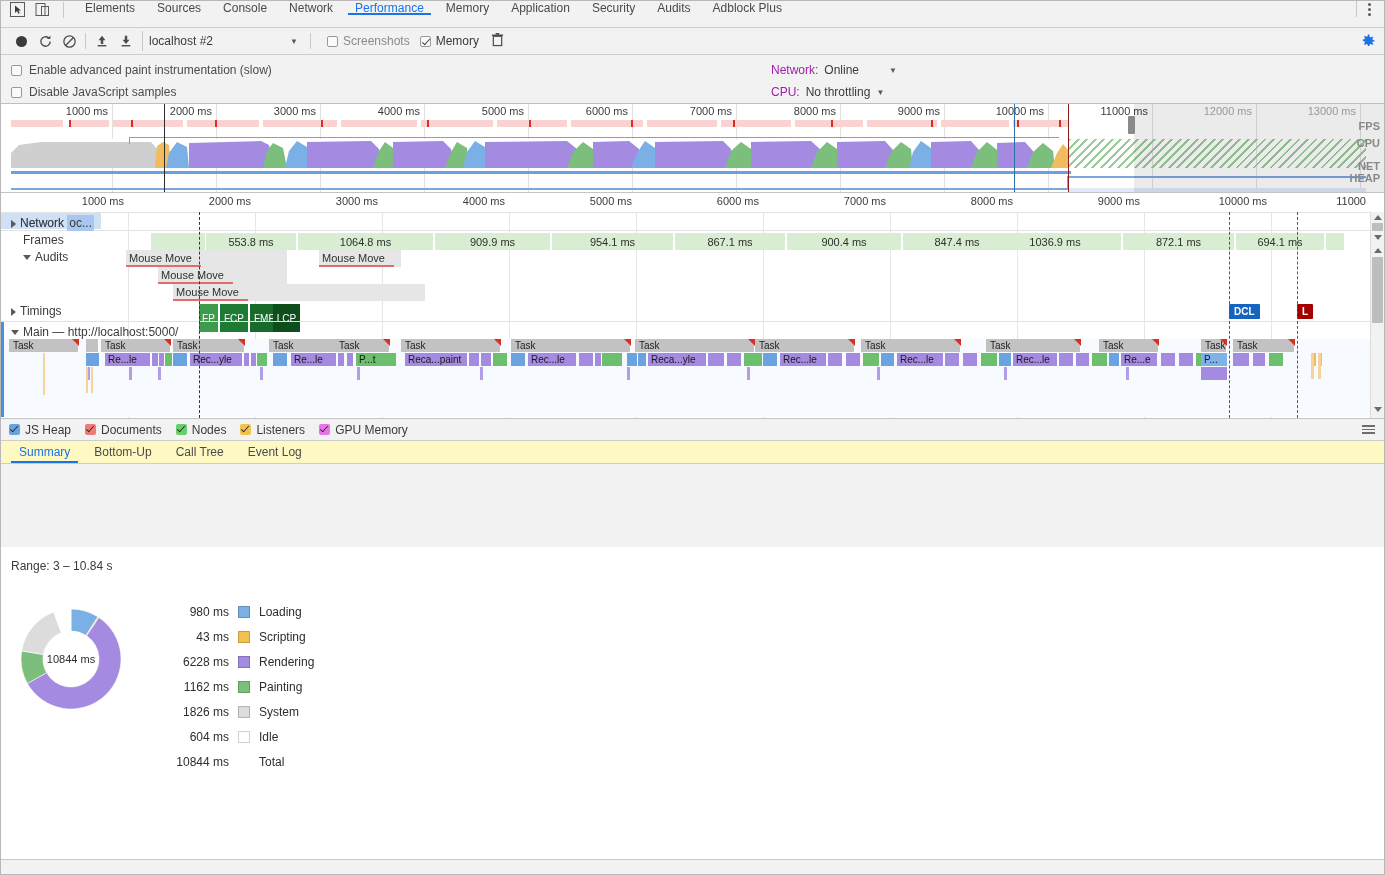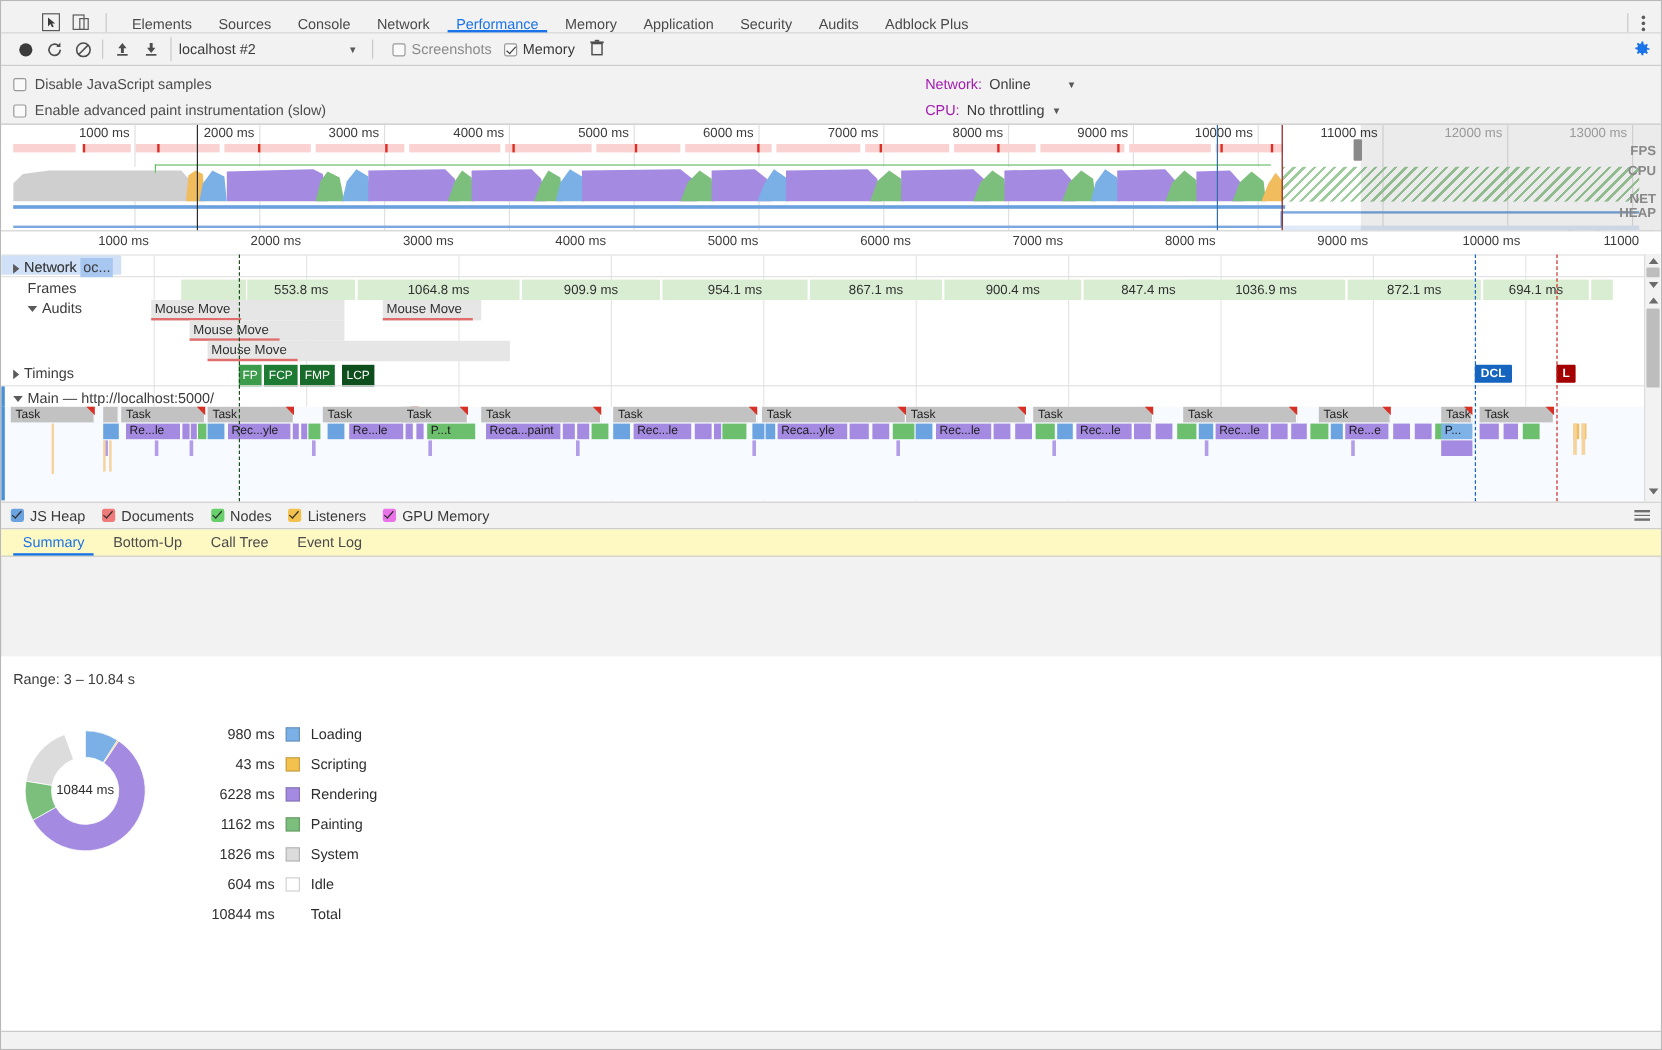--- a/index.html
+++ b/index.html
@@ -24,21 +24,21 @@
   }
   .titlebar .title{font-size:12px;font-weight:bold;color:#2b2b2b;}
   .winbtns{position:absolute;right:8px;top:0;height:26px;display:flex;align-items:center;gap:14px;}
   .winbtn{width:14px;height:14px;display:flex;align-items:center;justify-content:center;
           font-size:14px;color:#3a3a3a;line-height:1;cursor:default;}
 
   
   .tabstrip{
     position:relative;height:26px;background:#f2f2f2;
     border-bottom:1px solid #cdcdcd;
-    display:flex;align-items:flex-end;padding-left:25px;
+    display:flex;align-items:flex-start;
   }
   .tool-icons{display:flex;align-items:center;padding:0 6px 0 8px;gap:8px;}
   .ticon{width:17px;height:17px;position:relative;}
   .vsep{width:1px;height:16px;background:#c9c9c9;align-self:center;margin:0 4px;}
   .tabs{display:flex;align-items:stretch;}
   .tab{
     display:flex;align-items:center;padding:0 11px;font-size:12px;color:#4a4a4a;
     position:relative;cursor:default;white-space:nowrap;
   }
   .tab.active{color:#1a73e8;}
@@ -117,21 +117,21 @@
   .track-label{position:absolute;font-size:12px;color:#3b3b3b;white-space:nowrap;}
   .tri{display:inline-block;width:0;height:0;vertical-align:middle;margin-right:4px;}
   .tri.right{border-left:5px solid #5a5a5a;border-top:4px solid transparent;border-bottom:4px solid transparent;}
   .tri.down{border-top:5px solid #5a5a5a;border-left:4px solid transparent;border-right:4px solid transparent;}
   .netsel{position:absolute;background:#a8c7f0;height:16px;border-radius:1px;}
   .frame-cell{position:absolute;background:#d9edd3;height:17px;display:flex;align-items:center;justify-content:center;
                font-size:11px;color:#2f2f2f;box-sizing:border-box;}
   .input-bar{position:absolute;height:17px;background:#e6e6e6;}
   .input-txt{position:absolute;font-size:11px;color:#2f2f2f;}
   .input-ul{position:absolute;height:2px;background:#e06c6c;}
-  .timing-chip{position:absolute;height:18px;display:flex;align-items:center;justify-content:center;
+  .timing-chip{position:absolute;height:28px;display:flex;align-items:center;justify-content:center;
                color:#fff;font-size:10px;padding:0 3px;box-sizing:border-box;}
   .marker-chip{position:absolute;height:15px;display:flex;align-items:center;justify-content:center;
                color:#fff;font-size:10px;font-weight:bold;padding:0 5px;box-sizing:border-box;border-radius:1px;}
   .vguide{position:absolute;width:0;border-left-width:1px;border-left-style:dashed;}
   .taskbar{position:absolute;height:13px;background:#c2c2c2;box-sizing:border-box;border-right:1px solid #fff;}
   .taskbar .tl{position:absolute;left:4px;top:0px;font-size:10px;color:#222;line-height:13px;white-space:nowrap;}
   .warn{position:absolute;width:0;height:0;border-top:7px solid #d93025;border-left:7px solid transparent;}
   .ev{position:absolute;height:13px;box-sizing:border-box;}
   .ev .el{position:absolute;left:3px;top:0;font-size:10px;color:#1a1a1a;line-height:13px;white-space:nowrap;}
   .mainrow-bg{position:absolute;left:0;right:0;background:#f7faff;}
@@ -268,25 +268,25 @@
       <svg width="16" height="16" viewBox="0 0 16 16">
           <path d="M8 5.1a2.9 2.9 0 1 0 0 5.8 2.9 2.9 0 0 0 0-5.8zm6.5 3.6v-1.4l-1.7-.3a5 5 0 0 0-.5-1.2l1-1.4-1-1-1.4 1a5 5 0 0 0-1.2-.5L9.4 1.5H7.9l-.3 1.7a5 5 0 0 0-1.2.5l-1.4-1-1 1 1 1.4a5 5 0 0 0-.5 1.2l-1.7.3v1.4l1.7.3c.1.4.3.8.5 1.2l-1 1.4 1 1 1.4-1c.4.2.8.4 1.2.5l.3 1.7h1.5l.3-1.7c.4-.1.8-.3 1.2-.5l1.4 1 1-1-1-1.4c.2-.4.4-.8.5-1.2z" fill="#1a73e8"></path>
         </svg>
     </div>
   </div>
 
   <div class="settings">
     <div class="set-left">
       <label class="set-row">
         <span class="ckbox"></span>
-        <span>Disable JavaScript samples</span>
+        <span>Enable advanced paint instrumentation (slow)</span>
       </label>
       <label class="set-row">
         <span class="ckbox"></span>
-        <span>Enable advanced paint instrumentation (slow)</span>
+        <span>Disable JavaScript samples</span>
       </label>
     </div>
     <div class="set-right">
       <div class="set-row2">
         <span class="set-label">Network:</span>
         <span class="set-val">Online</span>
         <span class="set-caret" style="margin-left:24px">▼</span>
       </div>
       <div class="set-row2">
         <span class="set-label">CPU:</span>
@@ -495,21 +495,21 @@
         <div class="input-ul" style="left: 318px; width: 75px; top: 72px;"></div>
       </div>
 
     <div class="track-label" style="left:10px;top:111px;">
       <span class="tri right"></span><span>Timings</span>
     </div>
     <div id="timings-row">
         <div class="timing-chip" style="left: 198px; width: 19px; top: 111px; background: rgb(60, 156, 76);">FP</div>
         <div class="timing-chip" style="left: 219px; width: 28px; top: 111px; background: rgb(30, 123, 52);">FCP</div>
         <div class="timing-chip" style="left: 249px; width: 29px; top: 111px; background: rgb(24, 107, 43);">FMP</div>
-        <div class="timing-chip" style="left: 284px; width: 27px; top: 111px; background: rgb(14, 77, 28);">LCP</div>
+        <div class="timing-chip" style="left: 272px; width: 27px; top: 111px; background: rgb(14, 77, 28);">LCP</div>
       </div>
     <div id="markers-row">
         <div class="marker-chip" style="left: 1228px; top: 111px; background: rgb(21, 101, 192);">DCL</div>
         <div class="marker-chip" style="left: 1296px; top: 111px; background: rgb(164, 0, 0);">L</div>
       </div>
     <div style="position:absolute;left:0;right:13px;top:128px;height:1px;background:#e2e2e2;"></div>
 
     <div style="position:absolute;left:0;top:129px;width:3px;height:18px;background:#4a90d9;"></div>
     <div class="track-label" style="left:10px;top:132px;">
       <span class="tri down"></span><span>Main — http://localhost:5000/</span>

